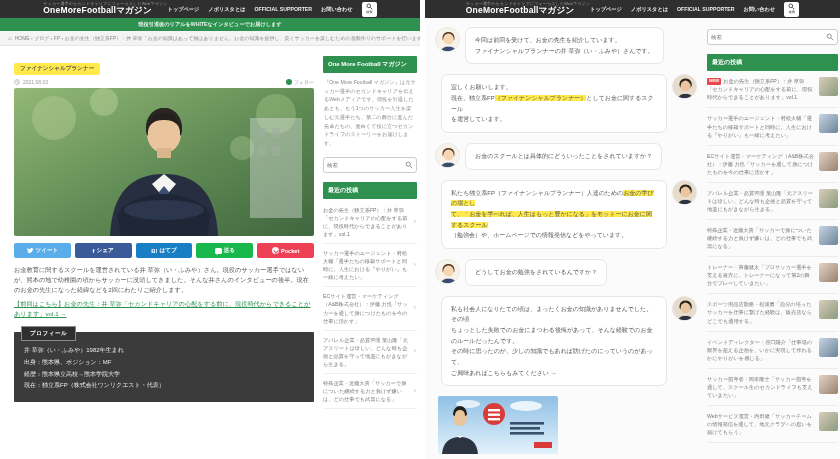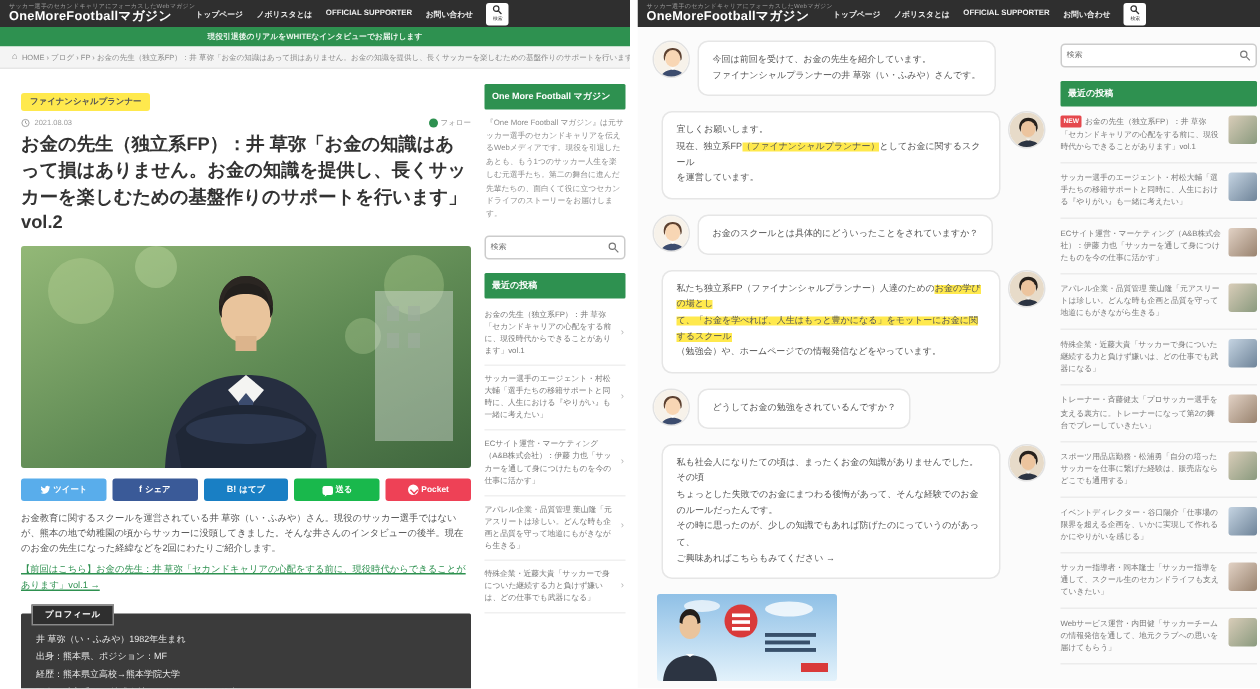--- a/index.html
+++ b/index.html
@@ -4,21 +4,21 @@
 <style>
 *{margin:0;padding:0;box-sizing:border-box}
 html,body{width:840px;height:459px;overflow:hidden;background:#fff;
   font-family:"Liberation Sans","DejaVu Sans",sans-serif;}
 .screen{display:flex;width:840px;height:459px;gap:5px;background:#fff}
 .page{height:459px;overflow:hidden;background:#fff;position:relative;flex:none}
 .pg-l{width:420px}
 .pg-r{width:415px}
 
 
-.hd{height:18px;background:#2f2f2f;display:flex;align-items:center;justify-content:flex-start;padding:0 6px;color:#fff}
+.hd{height:18px;background:#2f2f2f;display:flex;align-items:center;justify-content:center;padding:0 6px;color:#fff}
 .hd-brand{line-height:1.15}
 .tagline{font-size:4px;color:#9d9d9d;letter-spacing:.2px}
 .logo{font-size:8.5px;font-weight:bold;letter-spacing:.2px}
 .hd-nav{display:flex;align-items:center;gap:9px}
 .hd-nav .nav-it{font-size:5.2px;color:#eee;text-decoration:none;font-weight:bold;white-space:nowrap}
 .hd-search{width:15px;height:15px;background:#fff;border-radius:2px;display:flex;flex-direction:column;align-items:center;justify-content:center;gap:1px;cursor:pointer}
 .hd-search .sl{font-size:3.2px;color:#333;line-height:1}
 
 
 .banner{height:13px;background:#2e9150;color:#e9f5ec;font-size:5.2px;font-weight:bold;display:flex;align-items:center;justify-content:center}
@@ -118,21 +118,20 @@
           <svg width="6" height="6" viewBox="0 0 10 10">
               <circle cx="5" cy="5" r="4" fill="none" stroke="#9a9a9a" stroke-width="1"></circle>
               <path d="M5 2.5V5l1.8 1.2" fill="none" stroke="#9a9a9a" stroke-width="1"></path>
             </svg>
           <span>2021.08.03</span>
           <span class="meta-r">
             <i class="gdot"></i>
             <span>フォロー</span>
           </span>
         </div>
-        <h1 class="title">お金の先生（独立系FP）：井 草弥「お金の知識はあって損はありません。お金の知識を提供し、長くサッカーを楽しむための基盤作りのサポートを行います」vol.2</h1>
 
         <div class="hero">
           <svg width="300" height="148" viewBox="0 0 300 148">
             <defs>
               <linearGradient id="g1" x1="0" y1="0" x2="1" y2="1">
                 <stop offset="0" stop-color="#93b877"></stop>
                   <stop offset=".55" stop-color="#5f8a54"></stop>
                   <stop offset="1" stop-color="#3f663e"></stop>
               </linearGradient>
             </defs>

